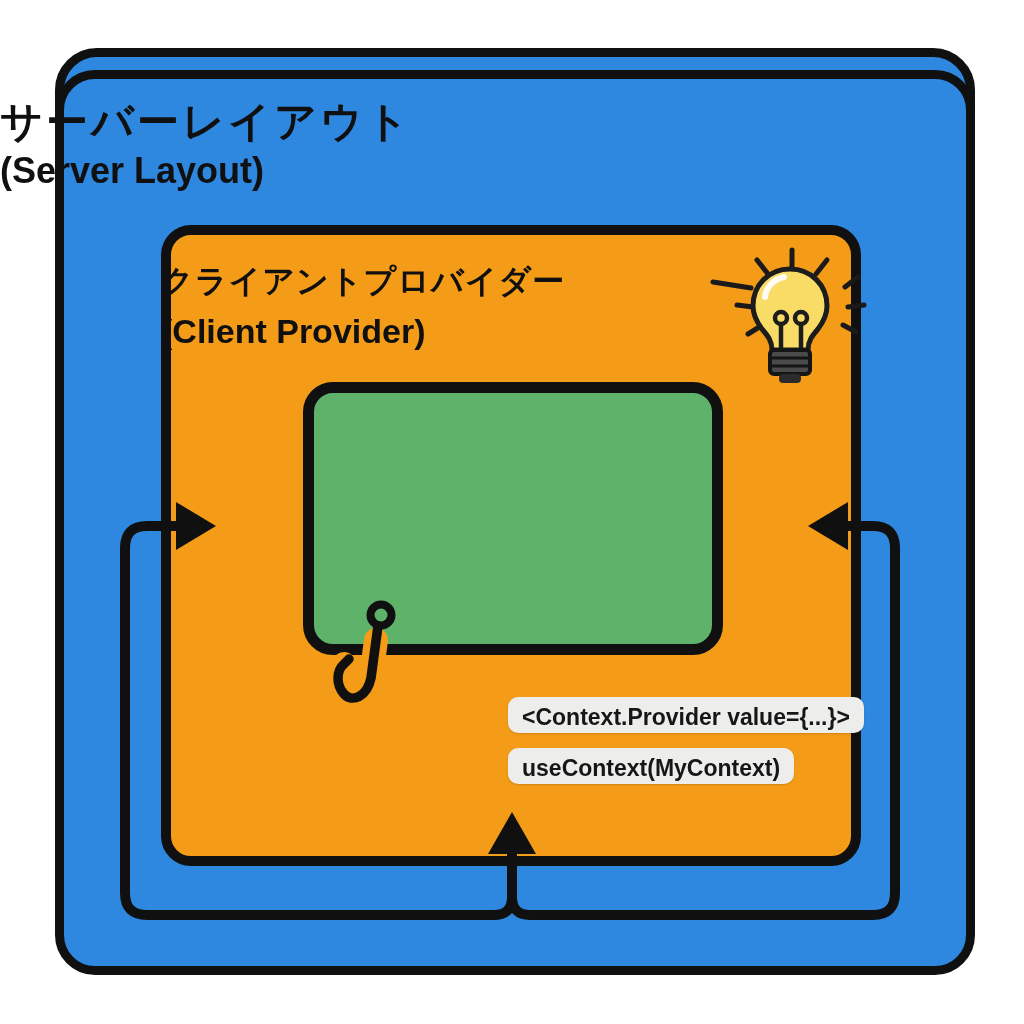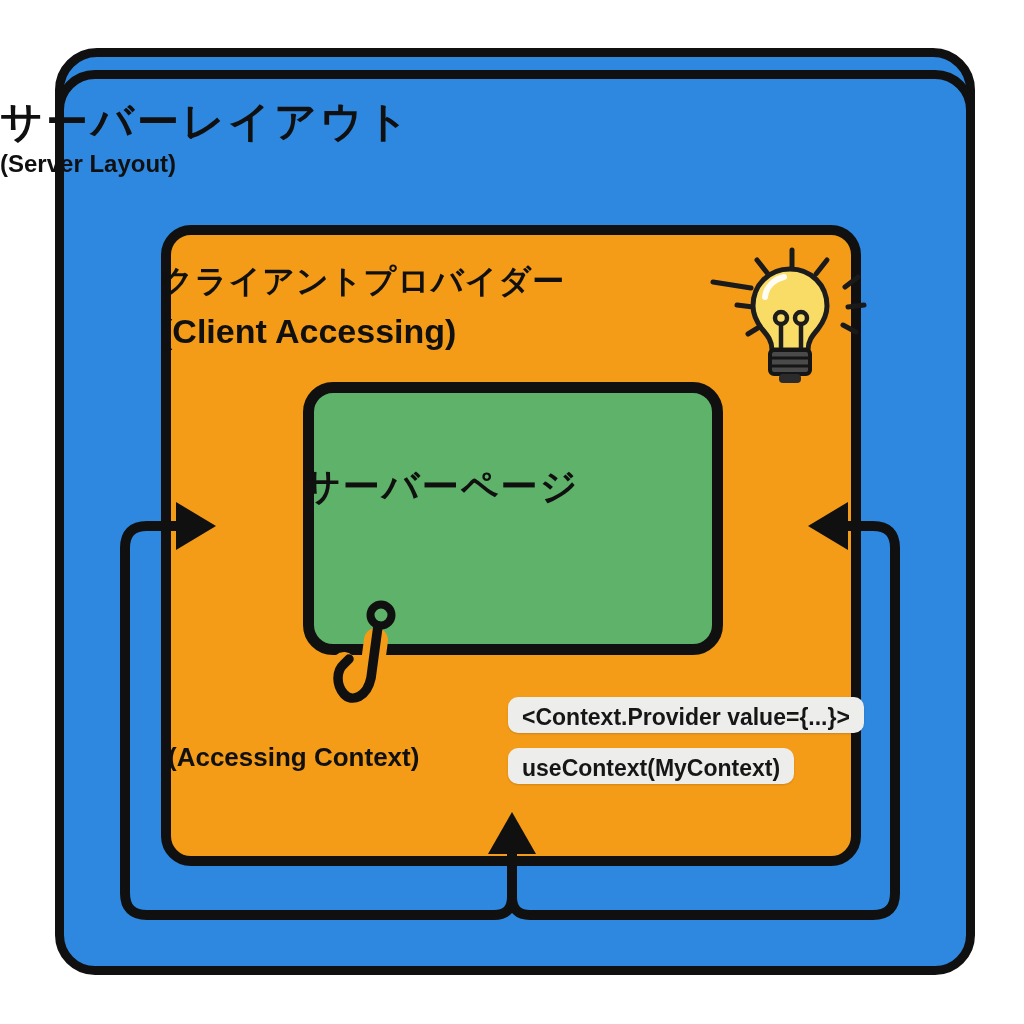--- a/index.html
+++ b/index.html
@@ -26,21 +26,21 @@
     background:var(--orange);border:10px solid var(--ink);border-radius:30px;
   }
   
   .page-box{
     position:absolute;left:303px;top:382px;width:420px;height:273px;
     background:var(--green);border:11px solid var(--ink);border-radius:30px;
   }
 
   .txt{position:absolute;color:var(--ink);font-weight:700;text-align:left;line-height:1.15;white-space:nowrap;}
   .layout-ja{left:0;top:98px;width:1024px;font-size:42px;letter-spacing:3px;}
-  .layout-en{left:0;top:150px;width:876px;font-size:24px;}
+  .layout-en{left:0;top:150px;width:876px;font-size:36px;}
   .provider-ja{left:161px;top:263px;width:650px;font-size:32px;letter-spacing:1px;}
   .provider-en{left:161px;top:312px;width:650px;font-size:34px;}
   .page-ja{left:303px;top:466px;width:420px;font-size:37px;letter-spacing:2px;}
   .page-en{left:303px;top:514px;width:420px;font-size:35px;}
   .ctx-ja{left:168px;top:707px;width:350px;font-size:27px;}
   .ctx-en{left:168px;top:743px;width:350px;font-size:26px;}
 
   .chip{
     position:absolute;background:var(--chip);color:#161616;
     border-radius:10px;font-weight:700;font-size:23px;line-height:40px;
@@ -60,26 +60,24 @@
 <div class="stage">
 
   <div class="card back"></div>
   <div class="card front"></div>
 
   <div class="txt layout-ja">サーバーレイアウト</div>
   <div class="txt layout-en">(Server Layout)</div>
 
   <div class="provider-box"></div>
   <div class="txt provider-ja">クライアントプロバイダー</div>
-  <div class="txt provider-en">(Client Accessing)</div>
+  <div class="txt provider-en">(Client Provider)</div>
 
   <div class="page-box"></div>
-  <div class="txt page-ja">サーバーページ</div>
 
-  <div class="txt ctx-en">(Accessing Context)</div>
 
   <div class="chip chip1">&lt;Context.Provider value={...}&gt;</div>
   <div class="chip chip2">useContext(MyContext)</div>
 
   <svg class="overlay" viewBox="0 0 1024 1024">
 
     <g>
       <path class="stroke" d="M186 526 H147 Q125 526 125 548 V893 Q125 915 147 915 H494 Q512 915 512 897 V848"></path>
       <path class="stroke" d="M838 526 H873 Q895 526 895 548 V893 Q895 915 873 915 H530 Q512 915 512 897"></path>
       <polygon class="fillhead" points="216,526 176,502 176,550"></polygon>

